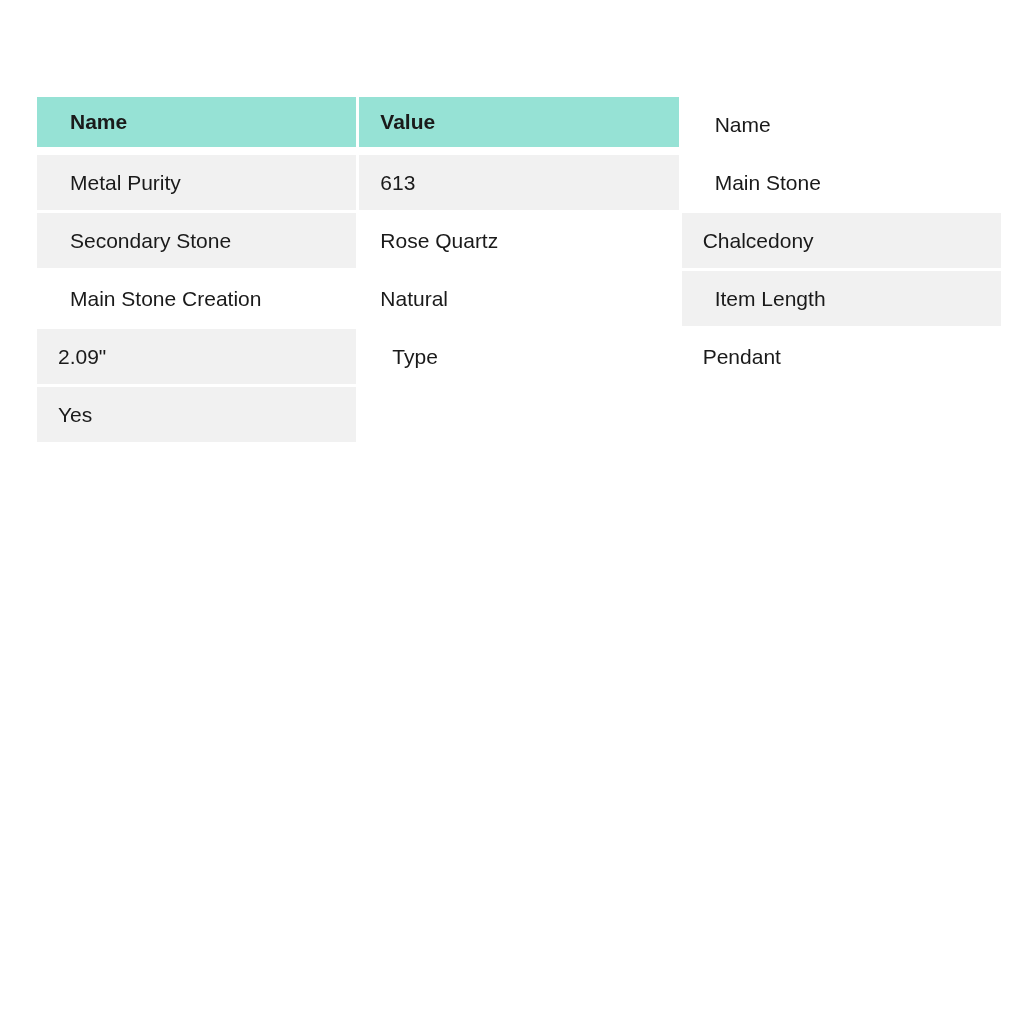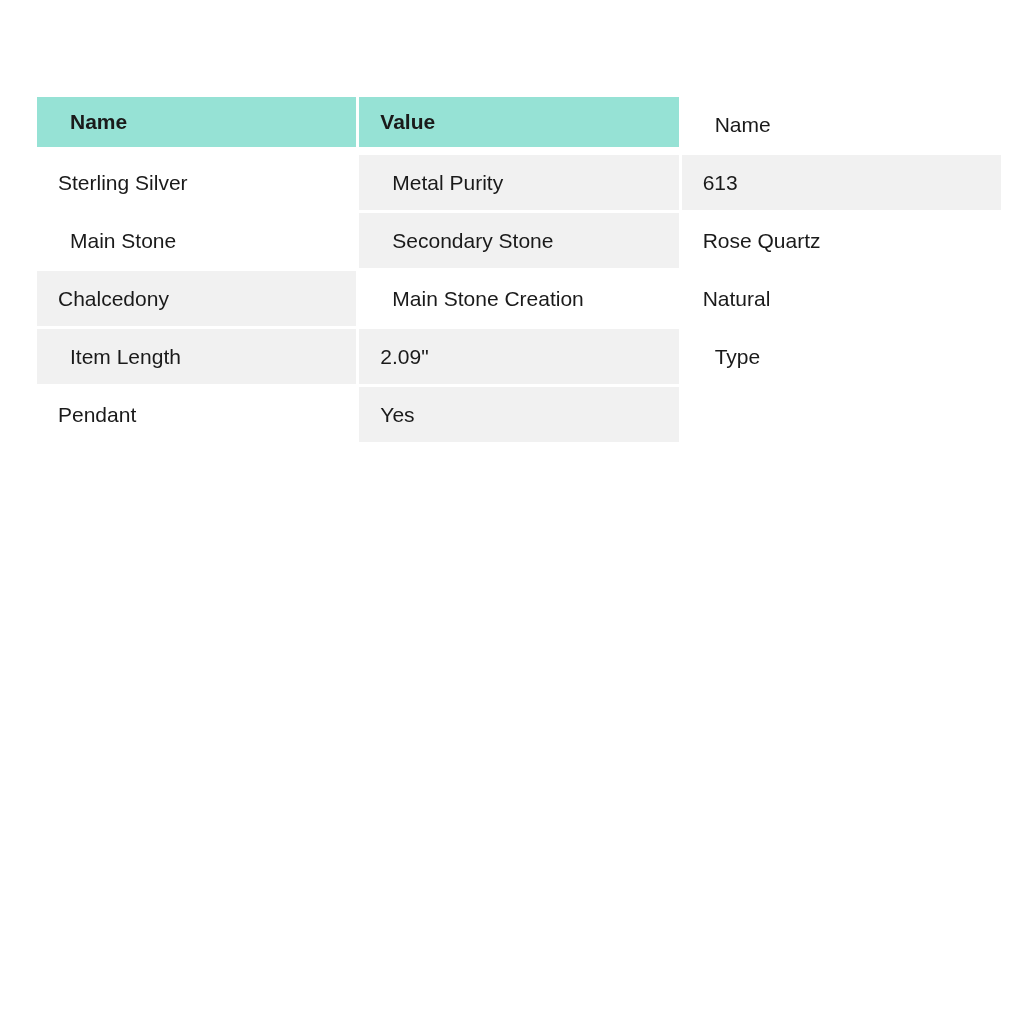--- a/index.html
+++ b/index.html
@@ -46,21 +46,20 @@
 </style>
 </head>
 <body>
 
 <div class="spec-table">
 
   <div class="cell th col-name">Name</div>
   <div class="cell th col-value">Value</div>
 
   <div class="cell td col-name">Name</div>
-  <div class="cell td col-value">Sterling Silver</div>
 
   <div class="cell td col-name alt">Metal Purity</div>
   <div class="cell td col-value alt">613</div>
 
   <div class="cell td col-name">Main Stone</div>
   <div class="cell td col-name alt">Secondary Stone</div>
 
   <div class="cell td col-value">Rose Quartz</div>
   <div class="cell td col-value alt">Chalcedony</div>
 

